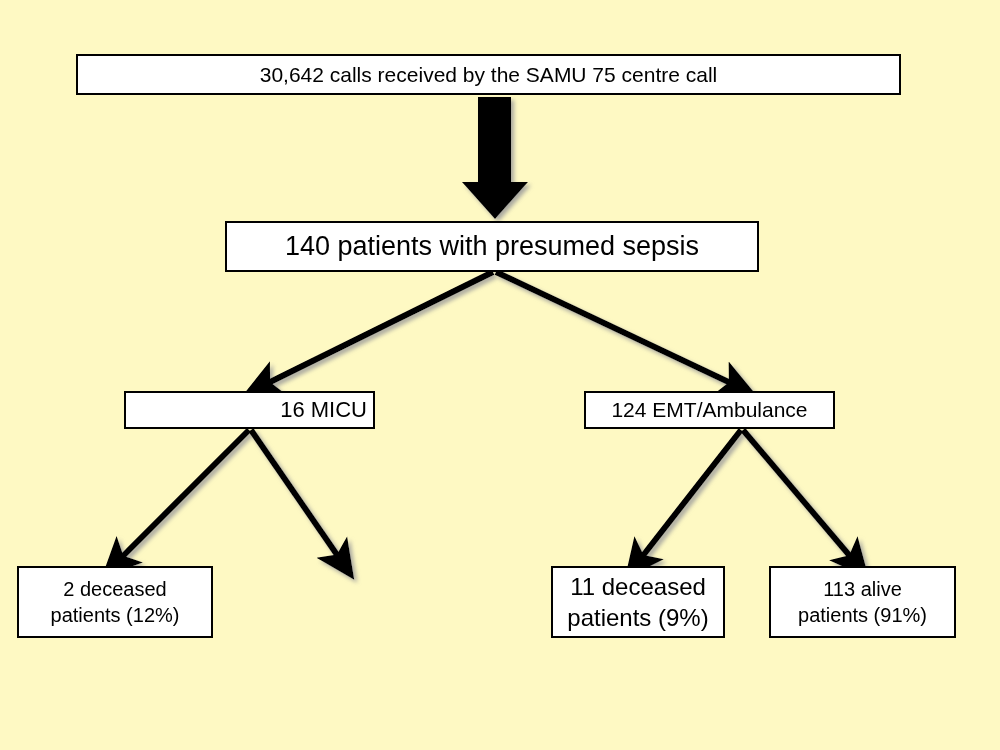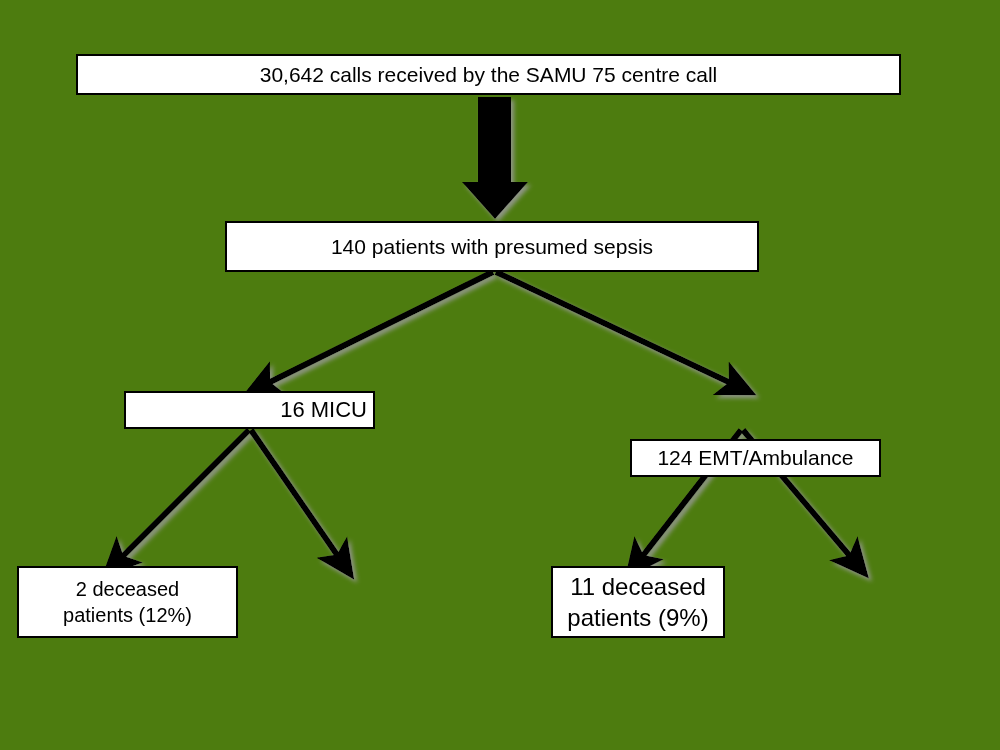--- a/index.html
+++ b/index.html
@@ -8,21 +8,21 @@
     padding: 0;
     background: #ffffff;
   }
   body {
     font-family: "Liberation Sans", sans-serif;
   }
   #canvas {
     position: relative;
     width: 1000px;
     height: 750px;
-    background: #4d7c0f;
+    background: #fef9c3;
     overflow: hidden;
   }
   #edge-layer {
     position: absolute;
     left: 0;
     top: 0;
     width: 1000px;
     height: 750px;
     pointer-events: none;
   }
@@ -40,24 +40,24 @@
   }
   .node-label {
     display: block;
     line-height: 1.30;
     white-space: pre-line;
     padding: 0 6px;
     color: #000000;
   }
   
   #node-calls        { left: 76px;  top: 54px;  width: 825px; height: 41px;  font-size: 21px; }
-  #node-sepsis       { left: 225px; top: 221px; width: 534px; height: 51px;  font-size: 21px; }
+  #node-sepsis       { left: 225px; top: 221px; width: 534px; height: 51px;  font-size: 27px; }
   #node-micu         { left: 124px; top: 391px; width: 251px; height: 38px;  font-size: 22px; justify-content: flex-end; }
-  #node-emt          { left: 630px; top: 391px; width: 251px; height: 38px;  font-size: 21px; margin-top: 48px; }
-  #node-micu-dead    { left: 17px;  top: 566px; width: 221px; height: 72px;  font-size: 20px; }
+  #node-emt          { left: 584px; top: 391px; width: 251px; height: 38px;  font-size: 21px; }
+  #node-micu-dead    { left: 17px;  top: 566px; width: 196px; height: 72px;  font-size: 20px; }
   #node-micu-alive   { left: 258px; top: 566px; width: 176px; height: 72px;  font-size: 20px; }
   #node-emt-dead     { left: 551px; top: 566px; width: 174px; height: 72px;  font-size: 24px; }
   #node-emt-alive    { left: 769px; top: 566px; width: 187px; height: 72px;  font-size: 20px; }
 </style>
 </head>
 <body>
 
 <div id="canvas">
 
   <svg id="edge-layer" viewBox="0 0 1000 750">
@@ -116,14 +116,18 @@
     <span class="node-label">2 deceased
 patients (12%)</span>
   </div>
 
 
   <div class="node" id="node-emt-dead">
     <span class="node-label">11 deceased
 patients (9%)</span>
   </div>
 
+  <div class="node" id="node-emt-alive">
+    <span class="node-label">113 alive
+patients (91%)</span>
+  </div>
 
 </div>
 
 </body></html>

